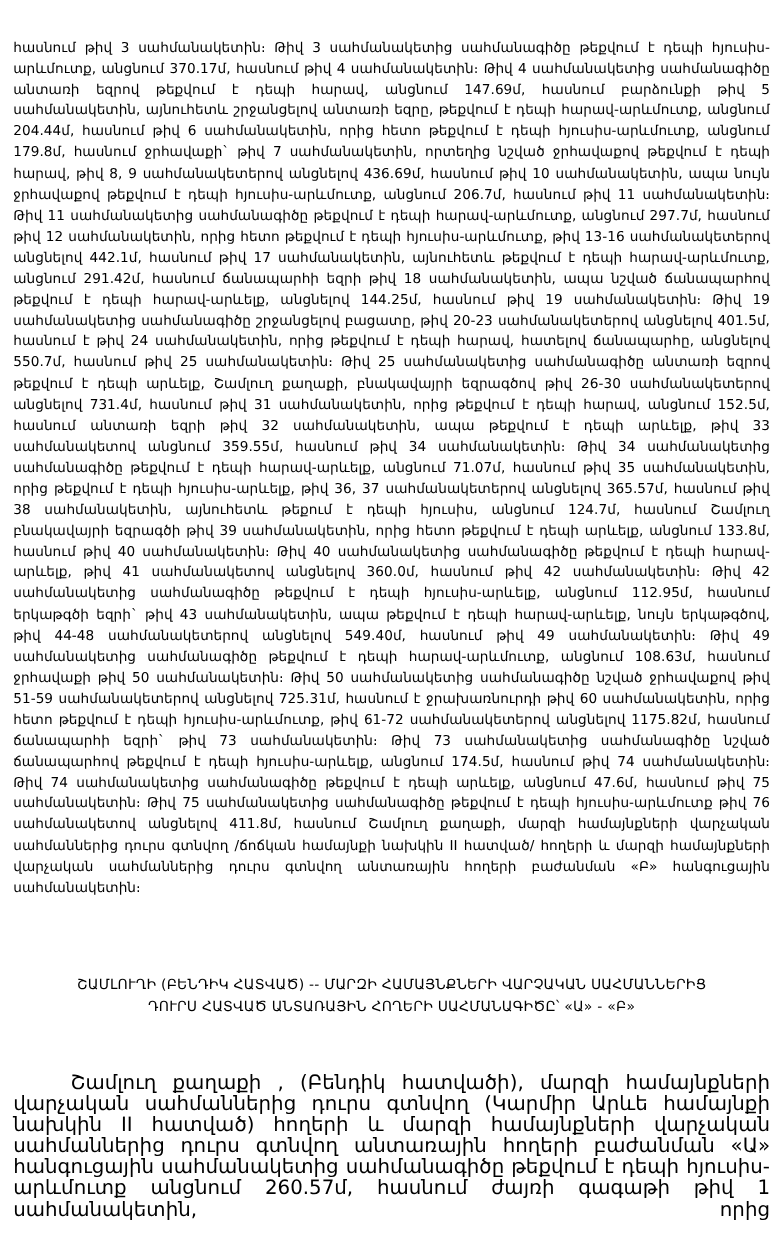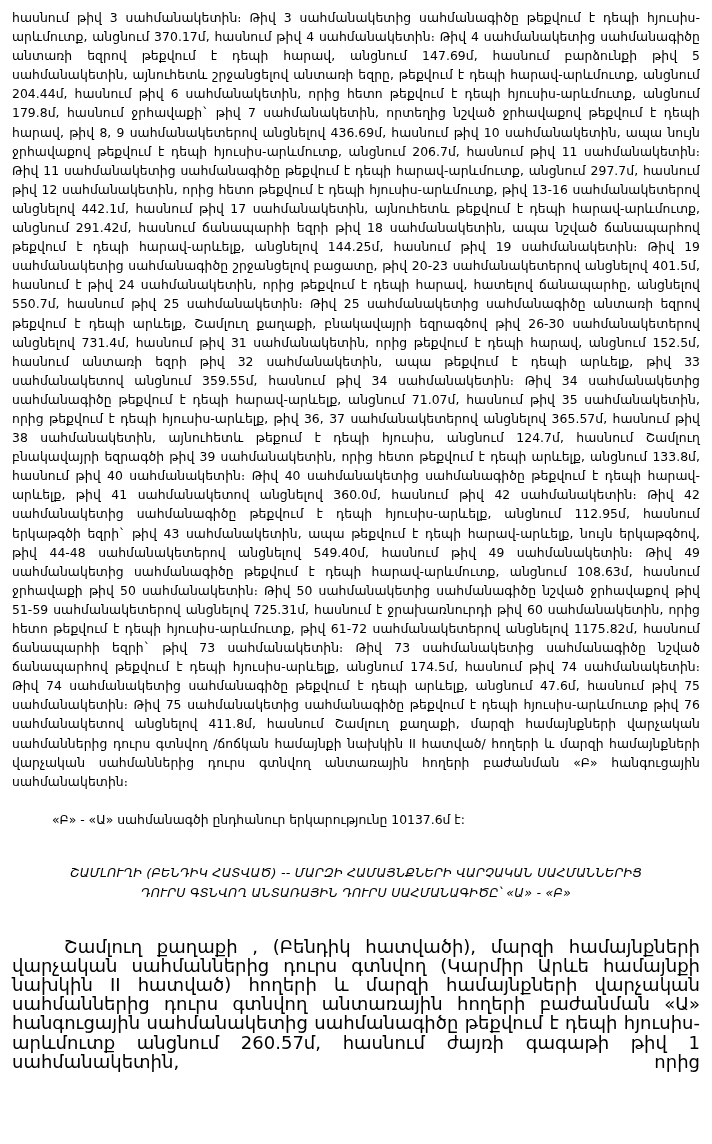--- a/index.html
+++ b/index.html
@@ -13,21 +13,21 @@
     width: 712px;
     height: 1144px;
     background: #ffffff;
     overflow: hidden;
     font-family: "DejaVu Sans", "Liberation Sans", sans-serif;
     color: #000000;
   }
   .doc-body {
     position: absolute;
     left: 12px;
-    top: 8px;
+    top: 33px;
     width: 688px;
   }
   .para {
     text-align: justify;
     text-justify: inter-word;
     font-size: 12.4px;
     line-height: 19.1px;
     letter-spacing: 0.05px;
     word-spacing: 0.2px;
     margin: 0;
@@ -46,23 +46,22 @@
     line-height: 19.1px;
     margin: 0;
     padding-left: 40px;
   }
   .spacer-lg { height: 34px; }
   .title-block {
     text-align: center;
     font-size: 12.7px;
     line-height: 20px;
     letter-spacing: 0.2px;
-    margin: 0 auto;
+    margin: 16px auto;
     width: 660px;
-    font-style: italic;
   }
   .title-line {
     display: block;
     text-align: center;
   }
   .final-para {
     text-align: justify;
     font-size: 18px;
     line-height: 19.1px;
     margin: 0;
@@ -76,27 +75,26 @@
 </style>
 </head>
 <body>
 
 <div class="page">
 
   <div class="doc-body">
 
     <p class="para">հասնում թիվ 3 սահմանակետին։ Թիվ 3 սահմանակետից սահմանագիծը թեքվում է դեպի հյուսիս-արևմուտք, անցնում 370.17մ, հասնում թիվ 4 սահմանակետին։ Թիվ 4 սահմանակետից սահմանագիծը անտառի եզրով թեքվում է դեպի հարավ, անցնում 147.69մ, հասնում բարձունքի թիվ 5 սահմանակետին, այնուհետև շրջանցելով անտառի եզրը, թեքվում է դեպի հարավ-արևմուտք, անցնում 204.44մ, հասնում թիվ 6 սահմանակետին, որից հետո թեքվում է դեպի հյուսիս-արևմուտք, անցնում 179.8մ, հասնում ջրհավաքի` թիվ 7 սահմանակետին, որտեղից  նշված ջրհավաքով թեքվում է դեպի հարավ, թիվ 8, 9 սահմանակետերով անցնելով 436.69մ, հասնում թիվ 10 սահմանակետին, ապա նույն ջրհավաքով թեքվում է դեպի հյուսիս-արևմուտք, անցնում 206.7մ, հասնում թիվ 11 սահմանակետին։ Թիվ 11 սահմանակետից սահմանագիծը թեքվում է դեպի հարավ-արևմուտք, անցնում 297.7մ, հասնում թիվ 12 սահմանակետին, որից հետո թեքվում է դեպի հյուսիս-արևմուտք, թիվ 13-16 սահմանակետերով անցնելով 442.1մ, հասնում թիվ 17 սահմանակետին, այնուհետև թեքվում է դեպի հարավ-արևմուտք, անցնում 291.42մ, հասնում ճանապարհի եզրի թիվ 18 սահմանակետին, ապա նշված ճանապարհով թեքվում է դեպի հարավ-արևելք, անցնելով 144.25մ, հասնում թիվ 19 սահմանակետին։ Թիվ 19 սահմանակետից սահմանագիծը շրջանցելով բացատը, թիվ 20-23 սահմանակետերով անցնելով 401.5մ, հասնում է թիվ 24 սահմանակետին, որից թեքվում է դեպի հարավ, հատելով ճանապարհը, անցնելով 550.7մ, հասնում թիվ 25 սահմանակետին։ Թիվ 25 սահմանակետից սահմանագիծը անտառի եզրով թեքվում է դեպի արևելք, Շամլուղ քաղաքի, բնակավայրի եզրագծով թիվ 26-30 սահմանակետերով անցնելով 731.4մ, հասնում թիվ 31 սահմանակետին, որից թեքվում է դեպի հարավ, անցնում 152.5մ, հասնում անտառի եզրի թիվ 32 սահմանակետին, ապա թեքվում է դեպի արևելք, թիվ 33 սահմանակետով անցնում 359.55մ, հասնում թիվ 34 սահմանակետին։ Թիվ 34 սահմանակետից սահմանագիծը թեքվում է դեպի հարավ-արևելք, անցնում 71.07մ, հասնում թիվ 35 սահմանակետին, որից թեքվում է դեպի հյուսիս-արևելք, թիվ 36, 37 սահմանակետերով անցնելով 365.57մ, հասնում թիվ 38 սահմանակետին, այնուհետև թեքում է դեպի հյուսիս, անցնում 124.7մ, հասնում Շամլուղ բնակավայրի եզրագծի թիվ 39 սահմանակետին, որից հետո թեքվում է դեպի արևելք, անցնում 133.8մ, հասնում թիվ 40 սահմանակետին։ Թիվ 40 սահմանակետից  սահմանագիծը  թեքվում  է  դեպի  հարավ-արևելք,  թիվ  41 սահմանակետով  անցնելով  360.0մ,  հասնում  թիվ  42  սահմանակետին։  Թիվ  42 սահմանակետից սահմանագիծը թեքվում է դեպի հյուսիս-արևելք, անցնում 112.95մ, հասնում երկաթգծի եզրի` թիվ 43 սահմանակետին, ապա թեքվում է դեպի հարավ-արևելք, նույն երկաթգծով, թիվ 44-48 սահմանակետերով անցնելով 549.40մ, հասնում թիվ 49 սահմանակետին։ Թիվ 49 սահմանակետից սահմանագիծը թեքվում է դեպի հարավ-արևմուտք, անցնում 108.63մ, հասնում ջրհավաքի թիվ 50 սահմանակետին։ Թիվ 50 սահմանակետից սահմանագիծը նշված ջրհավաքով թիվ 51-59 սահմանակետերով անցնելով 725.31մ, հասնում է ջրախառնուրդի թիվ 60 սահմանակետին, որից հետո թեքվում է դեպի հյուսիս-արևմուտք, թիվ 61-72 սահմանակետերով անցնելով 1175.82մ, հասնում ճանապարհի եզրի` թիվ 73 սահմանակետին։ Թիվ 73 սահմանակետից սահմանագիծը նշված ճանապարհով թեքվում է դեպի հյուսիս-արևելք, անցնում 174.5մ, հասնում թիվ 74 սահմանակետին։ Թիվ 74 սահմանակետից սահմանագիծը թեքվում է դեպի արևելք, անցնում 47.6մ, հասնում թիվ 75 սահմանակետին։ Թիվ 75 սահմանակետից սահմանագիծը թեքվում է դեպի հյուսիս-արևմուտք թիվ 76 սահմանակետով անցնելով 411.8մ, հասնում Շամլուղ քաղաքի, մարզի համայնքների վարչական սահմաններից դուրս գտնվող /ճոճկան համայնքի նախկին II հատված/ հողերի և  մարզի համայնքների վարչական սահմաններից դուրս գտնվող անտառային հողերի բաժանման «Բ» հանգուցային սահմանակետին։</p>
 
-    <p class="indent-line no-stretch">«Բ» - «Ա» սահմանագծի ընդհանուր երկարությունը 10137.6մ է:</p>
 
     <div class="spacer-lg"></div>
 
     <div class="title-block">
       <span class="title-line">ՇԱՄԼՈՒՂԻ  (ԲԵՆԴԻԿ ՀԱՏՎԱԾ) -- ՄԱՐԶԻ ՀԱՄԱՅՆՔՆԵՐԻ ՎԱՐՉԱԿԱՆ ՍԱՀՄԱՆՆԵՐԻՑ</span>
-      <span class="title-line">ԴՈՒՐՍ ԳՏՆՎՈՂ  ԱՆՏԱՌԱՅԻՆ ԴՈՒՐՍ   ՍԱՀՄԱՆԱԳԻԾԸ՝ «Ա» - «Բ»</span>
+      <span class="title-line">ԴՈՒՐՍ ՀԱՏՎԱԾ  ԱՆՏԱՌԱՅԻՆ ՀՈՂԵՐԻ   ՍԱՀՄԱՆԱԳԻԾԸ՝ «Ա» - «Բ»</span>
     </div>
 
     <div class="spacer-lg"></div>
 
     <p class="final-para">Շամլուղ  քաղաքի , (Բենդիկ  հատվածի),  մարզի  համայնքների  վարչական սահմաններից դուրս գտնվող (Կարմիր Արևե համայնքի նախկին II հատված) հողերի և մարզի համայնքների վարչական սահմաններից դուրս գտնվող անտառային հողերի բաժանման «Ա» հանգուցային սահմանակետից սահմանագիծը թեքվում է դեպի հյուսիս-արևմուտք անցնում 260.57մ, հասնում ժայռի գագաթի թիվ 1 սահմանակետին, որից</p>
 
   </div>
 
 </div>
 

